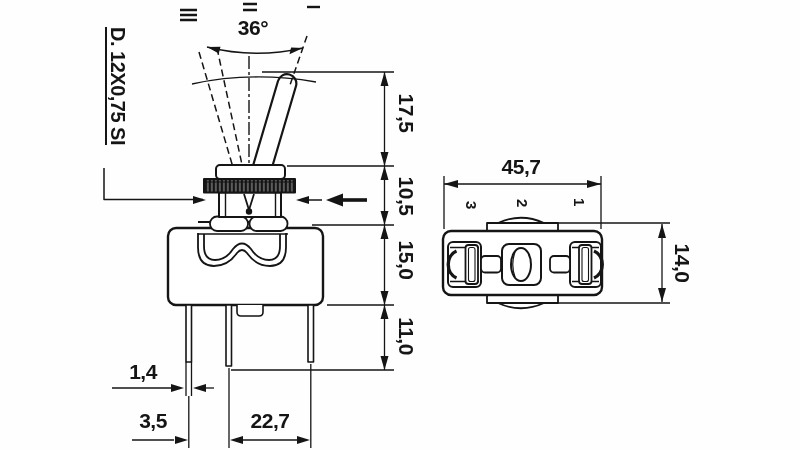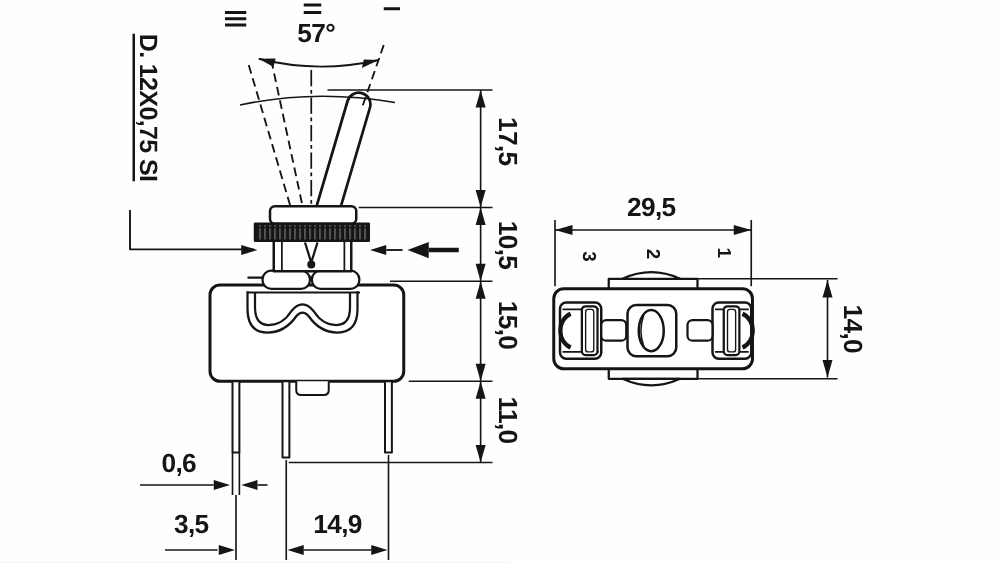--- a/index.html
+++ b/index.html
@@ -191,31 +191,31 @@
       <path d="M572,247.5 H599 M572,281.5 H599" stroke-width="1.4"></path>
       <rect x="579" y="245" width="12.5" height="39" rx="3" fill="#fff" stroke-width="1.8"></rect>
       <rect x="582" y="247.5" width="6.5" height="34" rx="2" stroke-width="1.1"></rect>
       <path d="M594,251 A13,14.5 0 0 1 594,278" stroke-width="3.4"></path>
       <rect x="550" y="256" width="20" height="16.5" rx="4" fill="#fff" stroke-width="1.8"></rect>
     </g>
   </svg>
 
   <div class="label rot callout" style="left:118px;top:86px;">D. 12X0,75 SI</div>
 
-  <div class="label" style="left:253px;top:27px;">57°</div>
+  <div class="label" style="left:253px;top:27px;">36°</div>
 
   <div class="label rot" style="left:406px;top:113px;">17,5</div>
   <div class="label rot" style="left:406px;top:196px;">10,5</div>
   <div class="label rot" style="left:406px;top:260px;">15,0</div>
   <div class="label rot" style="left:406px;top:336px;">11,0</div>
 
-  <div class="label" style="left:143px;top:371px;">0,6</div>
+  <div class="label" style="left:143px;top:371px;">1,4</div>
   <div class="label" style="left:153px;top:420px;">3,5</div>
-  <div class="label" style="left:270px;top:420px;">14,9</div>
-
-  <div class="label" style="left:521px;top:166px;">29,5</div>
+  <div class="label" style="left:270px;top:420px;">22,7</div>
+
+  <div class="label" style="left:521px;top:166px;">45,7</div>
   <div class="label rot" style="left:682px;top:263px;">14,0</div>
 
   <div class="label rot tnum" style="left:471px;top:205px;">3</div>
   <div class="label rot tnum" style="left:522px;top:203px;">2</div>
   <div class="label rot tnum" style="left:579px;top:202px;">1</div>
 
 </div>
 
 </body></html>

